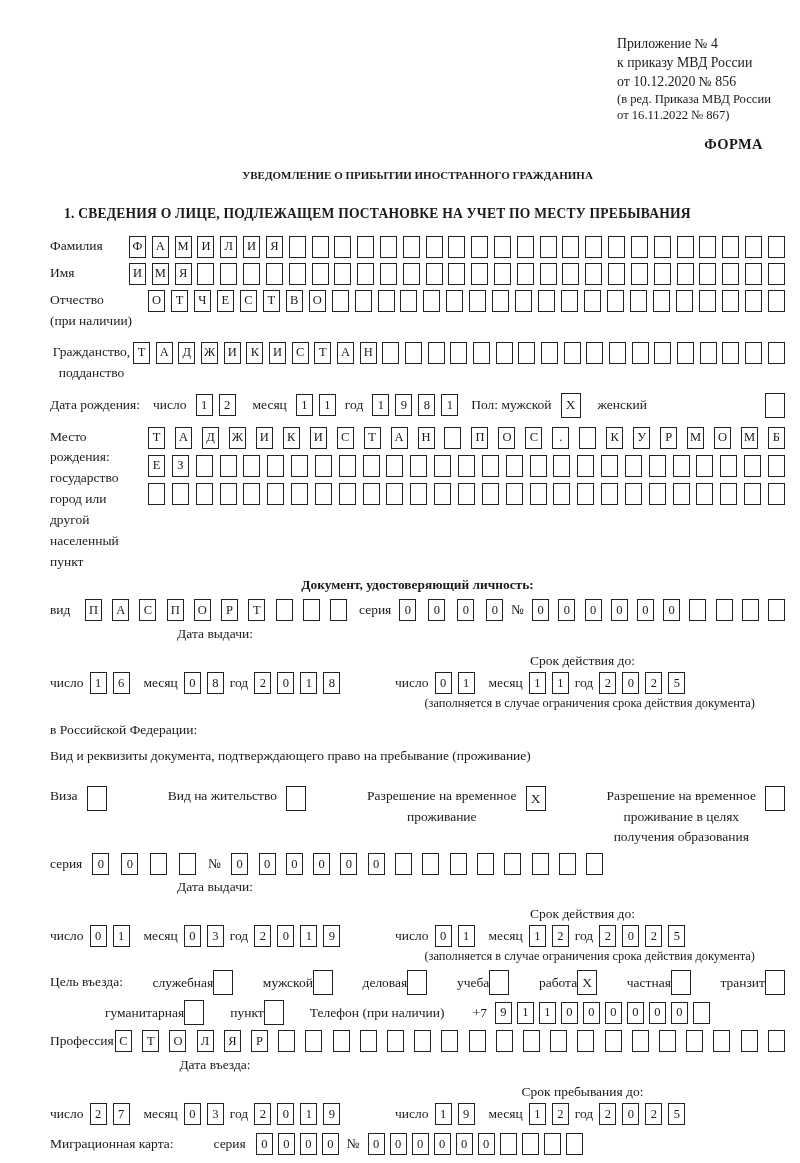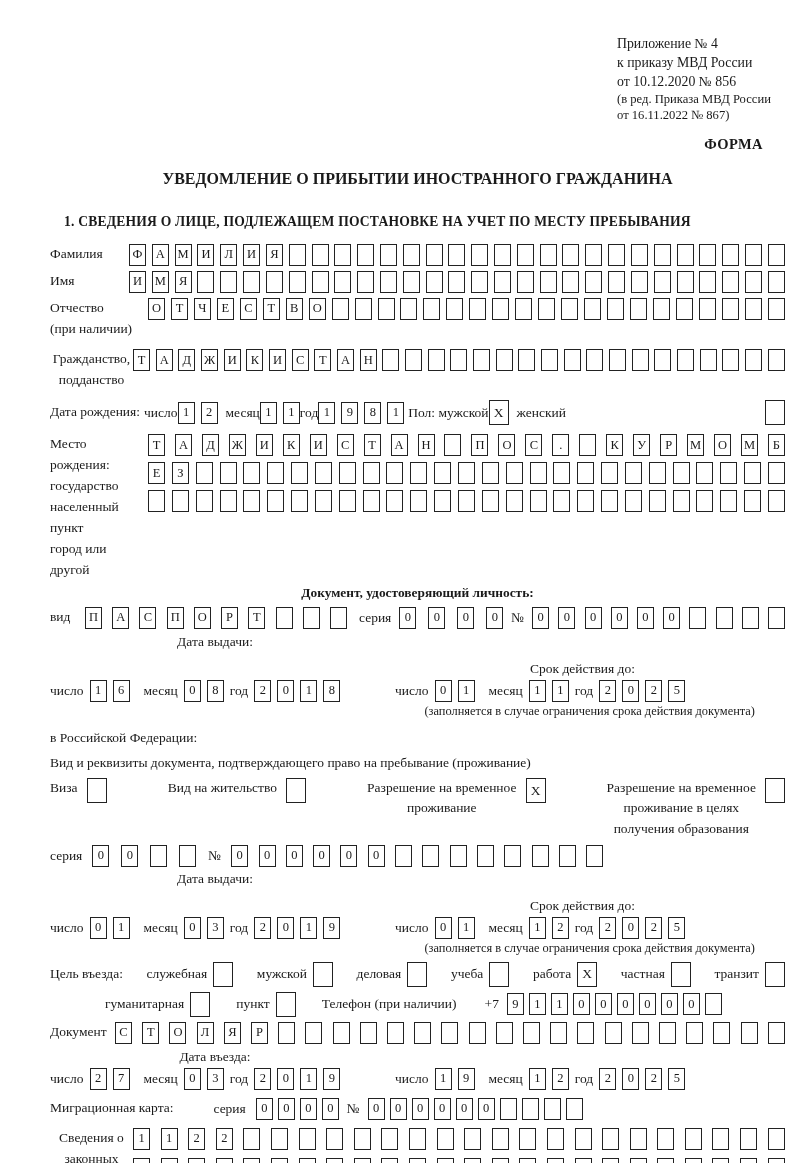--- a/index.html
+++ b/index.html
@@ -8,21 +8,21 @@
     color:#1a1a1a;
     font-family:"Liberation Serif","DejaVu Serif",serif;
     font-size:13.5px;
   }
   .page{box-sizing:border-box;width:800px;height:993px;padding:34px 15px 0 50px;}
 
   
   .annex{margin-left:567px;line-height:1.38;white-space:nowrap;font-size:13.8px;}
   .annex .small{font-size:12.6px;line-height:1.3;}
   .forma{font-weight:bold;text-align:right;padding-right:22px;margin-top:12px;font-size:14.5px;letter-spacing:.4px;}
-  .title{font-weight:bold;text-align:center;margin-top:14px;font-size:16px;line-height:1.55;}
+  .title{font-weight:bold;text-align:center;margin-top:14px;font-size:11px;line-height:1.55;}
   .blank-line{display:inline-block;width:56px;border-bottom:2px solid #333;height:1em;vertical-align:baseline;margin-left:10px;}
   .sec-heading{font-weight:bold;font-size:13.6px;margin:22px 0 14px 14px;letter-spacing:.2px;}
 
   
   .frow{display:flex;align-items:flex-start;margin-bottom:5px;}
   .vcenter{align-items:center;}
   .lbl{flex-shrink:0;line-height:1.55;}
   .w80{width:79px;font-family:Liberation Serif, serif;} .w98{width:98px;} .w83{width:83px;text-align:center;} .w35{width:35px;} .w65{width:65px;}
   .cells{display:flex;}
   .fill{flex:1;justify-content:space-between;}
@@ -49,24 +49,24 @@
   .dh-r{flex:1;text-align:center;margin-top:27px;}
   .dates{display:flex;align-items:center;margin-bottom:2px;}
   .dg{display:flex;align-items:center;gap:6px;}
   .dg-l{width:345px;flex-shrink:0;}
   .note{text-align:right;padding-right:30px;font-size:12.4px;margin:1px 0 6px 0;}
 
   
   .intro{line-height:1.9;margin-top:2px;}
   .opt{display:flex;align-items:flex-start;gap:9px;}
   .opt .txt{text-align:center;line-height:1.5;}
-  .optrow{display:flex;justify-content:space-between;align-items:flex-start;margin:2px 0 6px 0;}
+  .optrow{display:flex;justify-content:space-between;align-items:flex-start;margin:18px 0 6px 0;}
 
   
-  .popt{display:flex;align-items:center;gap:6px;}
+  .popt{display:flex;align-items:center;}
   .p2{margin-left:55px;gap:0;}
   .p2 .popt{margin-right:26px;}
 </style>
 </head>
 <body>
 
 <div class="page">
 
   <div class="annex">
     <div>Приложение № 4</div>
@@ -222,21 +222,21 @@
         <span class="cell"></span>
         <span class="cell"></span>
         <span class="cell"></span>
         <span class="cell"></span>
         <span class="cell"></span>
         <span class="cell"></span>
         <span class="cell"></span>
       </div>
   </div>
 
-  <div class="frow vcenter" style="gap:0;margin-bottom:9px;">
+  <div class="frow vcenter" style="gap:9px;margin-bottom:9px;">
     <span class="lbl">Дата рождения:</span>
     <span class="gap4">число</span>
     <span class="cells compact">
         <span class="cell">1</span>
         <span class="cell">2</span>
       </span>
     <span class="gap8">месяц</span>
     <span class="cells compact">
         <span class="cell">1</span>
         <span class="cell">1</span>
@@ -251,22 +251,22 @@
     <span class="gap4">Пол: мужской</span>
     <span class="cb">X</span>
     <span class="gap8">женский</span>
     <span class="cb" style="margin-left:auto;"></span>
   </div>
 
   <div class="frow" style="margin-bottom:0;">
     <div class="lbl w98">
       <div>Место рождения:</div>
       <div>государство</div>
+      <div>город или другой</div>
       <div>населенный пункт</div>
-      <div>город или другой</div>
     </div>
     <div class="stack">
       <div class="cells fill">
           <span class="cell">Т</span>
           <span class="cell">А</span>
           <span class="cell">Д</span>
           <span class="cell">Ж</span>
           <span class="cell">И</span>
           <span class="cell">К</span>
           <span class="cell">И</span>
@@ -591,21 +591,21 @@
         <span class="cell">0</span>
         <span class="cell">0</span>
         <span class="cell">0</span>
         <span class="cell">0</span>
         <span class="cell">0</span>
         <span class="cell"></span>
       </span>
   </div>
 
   <div class="frow vcenter">
-    <div class="lbl w65">Документ</div>
+    <div class="lbl w65">Профессия</div>
     <div class="cells fill">
         <span class="cell">С</span>
         <span class="cell">Т</span>
         <span class="cell">О</span>
         <span class="cell">Л</span>
         <span class="cell">Я</span>
         <span class="cell">Р</span>
         <span class="cell"></span>
         <span class="cell"></span>
         <span class="cell"></span>
@@ -624,20 +624,21 @@
         <span class="cell"></span>
         <span class="cell"></span>
         <span class="cell"></span>
         <span class="cell"></span>
       </div>
   </div>
 
   <div>
     <div class="date-heads">
       <span class="dh-l">Дата въезда:</span>
+      <span class="dh-r">Срок пребывания до:</span>
     </div>
     <div class="dates" style="margin-bottom:8px;">
       <div class="dg dg-l">
         <span>число</span>
         <span class="cells compact">
             <span class="cell">2</span>
             <span class="cell">7</span>
           </span>
         <span class="gap8">месяц</span>
         <span class="cells compact">

